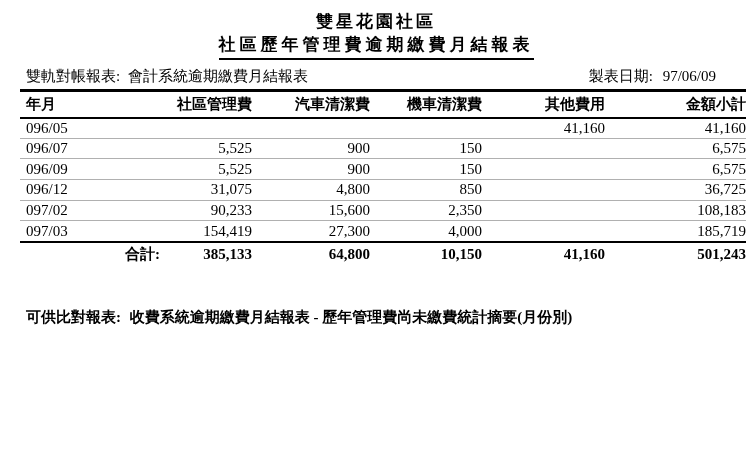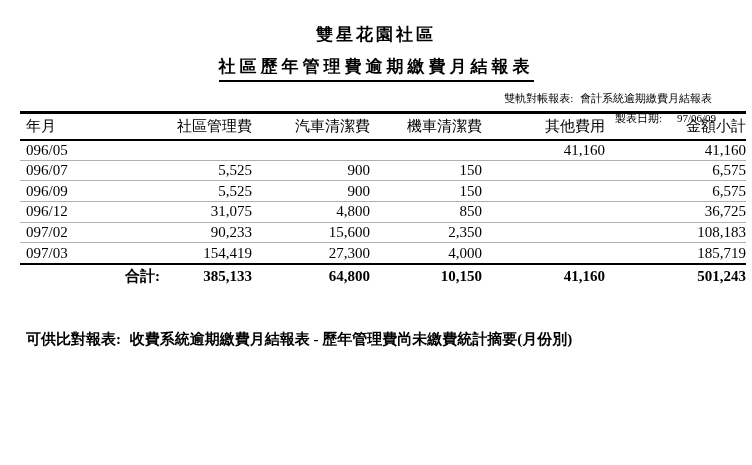--- a/index.html
+++ b/index.html
@@ -5,59 +5,57 @@
   * { box-sizing: border-box; }
   html, body {
     margin: 0; padding: 0;
     width: 752px; height: 465px;
     background: #ffffff;
     color: #000000;
     font-family: "Liberation Serif", "DejaVu Serif", serif;
   }
   .page {
     width: 752px; height: 347px;
-    padding-top: 24px;
+    padding-top: 11px;
     overflow: hidden;
   }
   .title {
     text-align: center;
     font-size: 17px;
     font-weight: bold;
     letter-spacing: 3px;
     line-height: 22px;
   }
   .subtitle-wrap {
     text-align: center;
-    margin-top: 9px;
     line-height: 24px;
   }
   .subtitle {
     display: inline-block;
     font-size: 17px;
     font-weight: bold;
     letter-spacing: 4px;
     border-bottom: 2px solid #000;
     padding-bottom: 1px;
   }
   .sheet {
     margin: 0 6px 0 20px; 
   }
   .meta-row {
     margin-top: 6px;
     height: 20px;
     display: flex;
     justify-content: space-between;
     align-items: flex-end;
-    font-size: 11px;
+    font-size: 15px;
     padding: 0 30px 0 6px;
     line-height: 20px;
-    flex-direction: column;
   }
   .meta-left span { margin-right: 4px; }
-  .meta-right span { margin-right: 12px; }
+  .meta-right span { margin-right: 6px; }
   .meta-right span:last-child { margin-right: 0; }
 
   table.report {
     margin-top: 3px;
     width: 726px;
     border-collapse: collapse;
     table-layout: fixed;
   }
   table.report col:nth-child(1) { width: 140px; }
   table.report col:nth-child(2) { width: 92px;  }
@@ -76,21 +74,21 @@
   table.report th:first-child,
   table.report td:first-child {
     text-align: left;
     padding-left: 6px;
   }
   thead tr {
     border-top: 3px solid #000;
     border-bottom: 2px solid #000;
     height: 27px;
   }
-  thead th { font-weight: normal; vertical-align: middle; margin-top: 40px; }
+  thead th { font-weight: bold; vertical-align: middle; margin-top: 40px; }
   tbody td {
     height: 20.7px;
     font-size: 14.5px;
     vertical-align: middle;
   }
   tbody tr:not(:first-child) td { border-top: 1px solid #b0b0b0; }
   tr.total-row {
     border-top: 2px solid #000;
     height: 25px;
     font-weight: bold;

